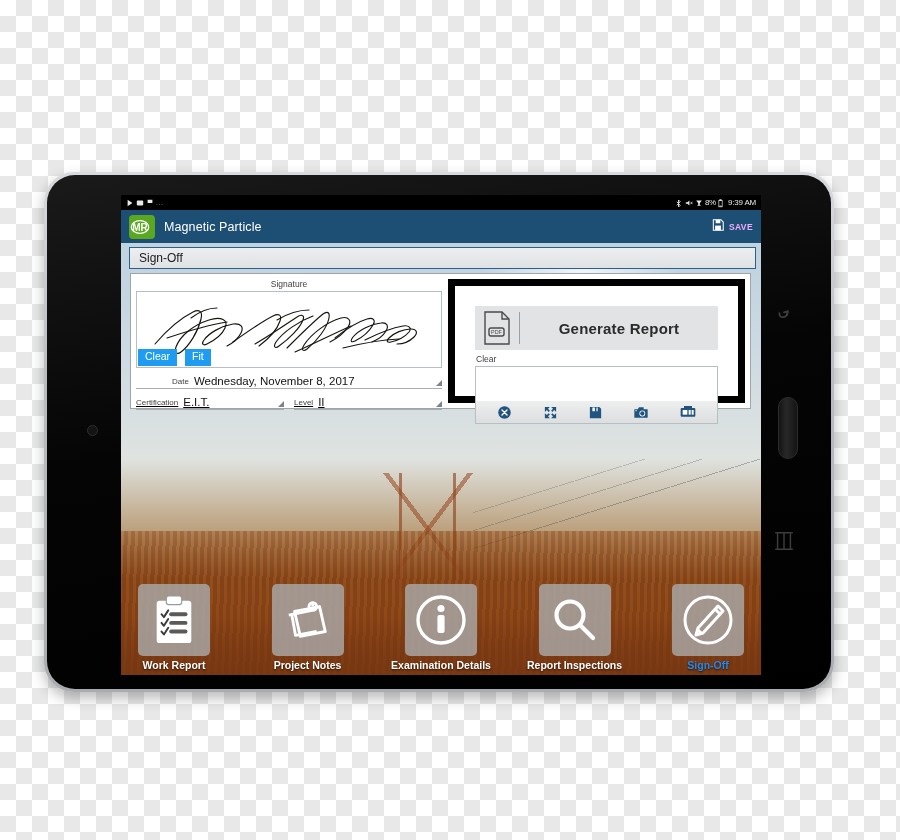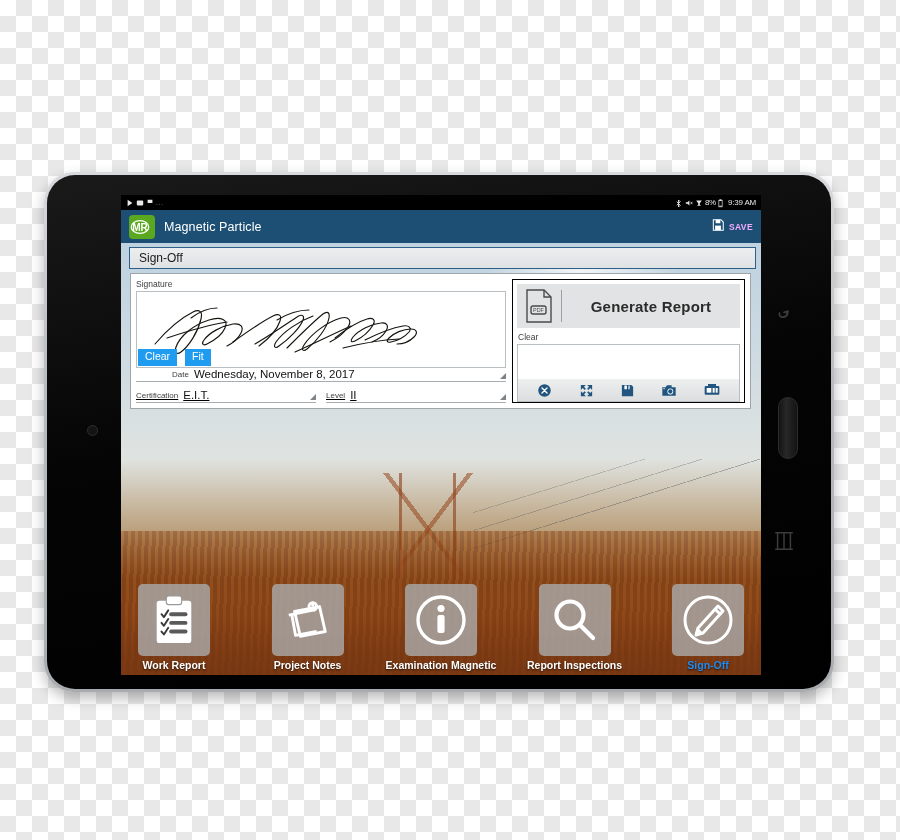--- a/index.html
+++ b/index.html
@@ -160,21 +160,21 @@
     position: absolute; left: 9px; top: 78px;
     width: 621px; height: 136px;
     background: #ffffff;
     border: 1px solid #9fa6ab;
     display: flex;
     padding: 5px;
     gap: 6px;
   }
 
   
-  #sig-panel { width: 370px; position: relative; }
+  #sig-panel { width: 306px; position: relative; text-align: center; }
   .field-label { font-size: 8.5px; color: #3d3d3d; margin-bottom: 2px; }
   #sig-canvas {
     position: relative;
     height: 77px;
     border: 1px solid #b9bec2;
     background: #fff;
     overflow: hidden;
   }
   #sig-ink { position: absolute; left: 0; top: 0; }
   #sig-actions {
@@ -185,40 +185,41 @@
     background: #1f9cf0;
     color: #ffffff;
     font-size: 10.5px;
     padding: 2px 7px 3px 7px;
     cursor: pointer;
     line-height: 1.1;
   }
   .spin-row {
     display: flex; align-items: flex-end;
     border-bottom: 1px solid #a8adb1;
+    margin-top: 7px;
     padding-bottom: 1px;
     position: relative;
   }
   .spin-row .lbl { font-size: 8px; color: #3d3d3d; padding-bottom: 1px; }
   .spin-row .val { font-size: 11.5px; color: #111; margin-left: 5px; }
   .spin-arrow {
     margin-left: auto; width: 0; height: 0;
     border-left: 6px solid transparent;
     border-bottom: 6px solid #7d8387;
     margin-bottom: 1px;
   }
   #cert-row { display: flex; gap: 10px; margin-top: 7px; }
   #cert-row .spin-row { margin-top: 0; flex: 1; text-decoration: underline; }
 
   
   #report-panel {
     flex: 1;
-    border: 1px solid #000000;
+    border: 7px solid #000000;
     background: #fff;
-    padding: 4px;
+    padding: 20px;
     position: relative;
   }
   #generate-report {
     display: flex; align-items: center;
     background: #e2e3e4;
     height: 44px;
     cursor: pointer;
   }
   #pdf-icon-box {
     width: 44px; display: flex; align-items: center; justify-content: center;
@@ -522,21 +523,21 @@
         </div>
 
         <div class="nav-item">
           <div class="nav-tile">
             <svg width="52" height="52" viewBox="0 0 52 52">
               <circle cx="26" cy="26" r="23" fill="none" stroke="#ffffff" stroke-width="3.4"></circle>
               <circle cx="26" cy="14.5" r="3.6" fill="#ffffff"></circle>
               <rect x="22.4" y="21" width="7.2" height="18" rx="2" fill="#ffffff"></rect>
             </svg>
           </div>
-          <div class="nav-label">Examination Magnetic</div>
+          <div class="nav-label">Examination Details</div>
         </div>
 
         <div class="nav-item">
           <div class="nav-tile">
             <svg width="52" height="52" viewBox="0 0 52 52" fill="none" stroke="#ffffff" stroke-width="4.2" stroke-linecap="round">
               <circle cx="21" cy="21" r="13.5"></circle>
               <line x1="31" y1="31" x2="44" y2="44"></line>
             </svg>
           </div>
           <div class="nav-label">Report Inspections</div>

